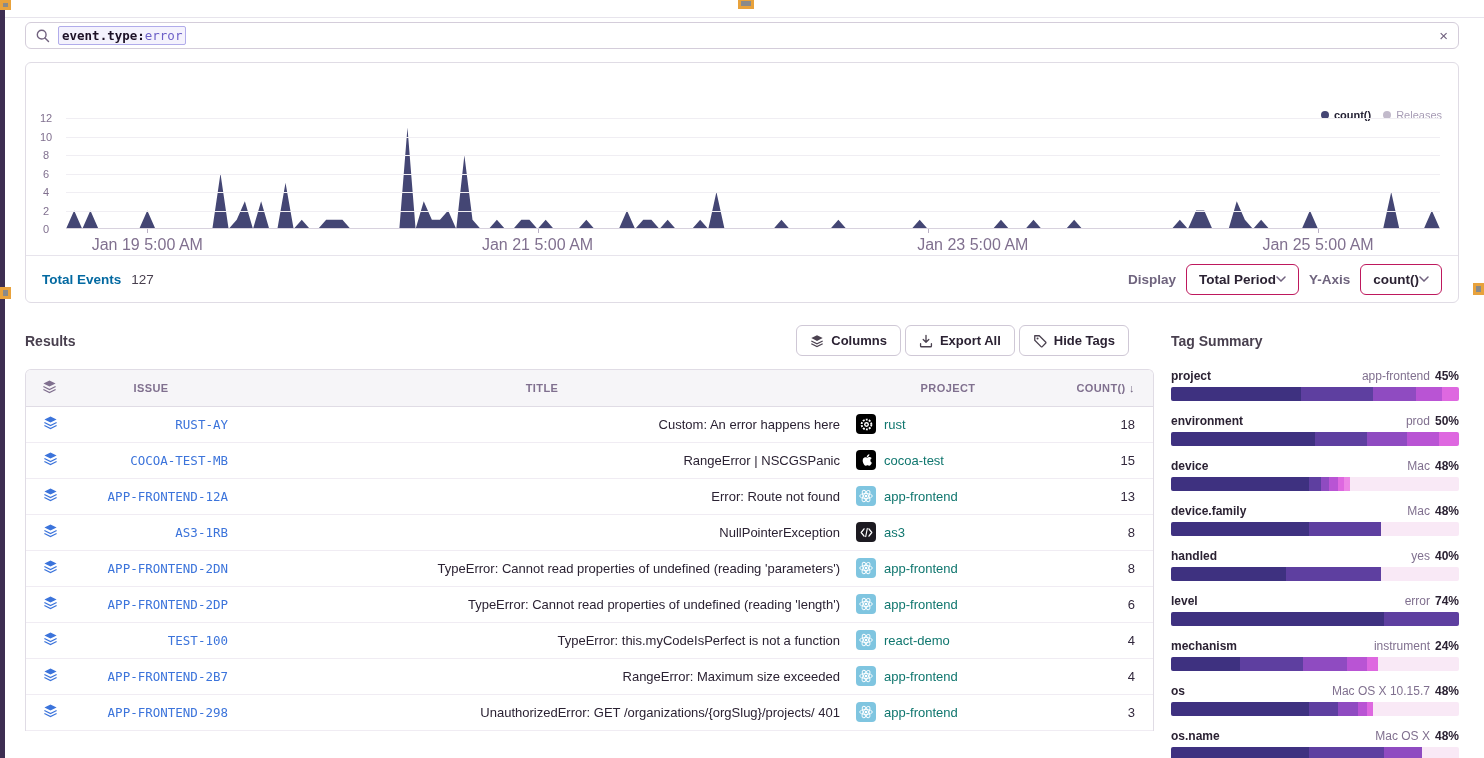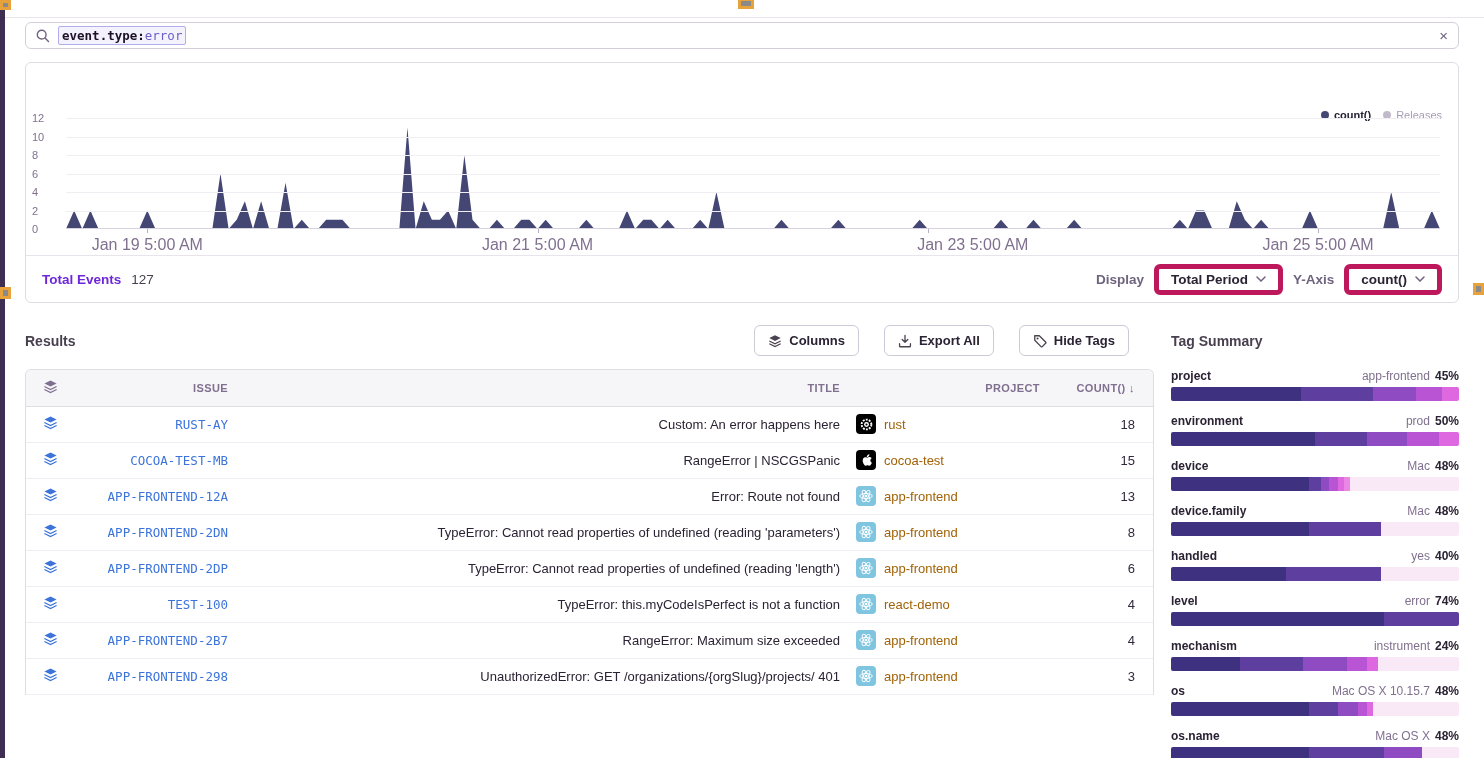--- a/index.html
+++ b/index.html
@@ -24,60 +24,60 @@
   
   .chart-panel { margin-top:13px; border:1px solid #e0dce5; border-radius:6px; background:#fff; }
   .chart-legend { position:absolute; top:12px; right:16px; display:flex; gap:12px; align-items:center;
     font-size:11px; }
   .legend-item { display:flex; align-items:center; gap:5px; }
   .legend-dot { width:8px; height:8px; border-radius:50%; }
   .chart-body { position:relative; }
   .plot { position:relative; margin:34px 18px 0 40px; height:132px; }
   .gridline { position:absolute; left:0; right:0; height:1px; background:#f0eef3; }
   .axis-baseline { position:absolute; left:0; right:0; bottom:0; height:1px; background:#d8d2de; }
-  .ylab { position:absolute; left:-34px; width:28px; text-align:left; font-size:11px; color:#80708f;
+  .ylab { position:absolute; left:-34px; width:28px; text-align:center; font-size:11px; color:#80708f;
     transform:translateY(-6px); }
   .area-svg { position:absolute; left:0; top:0; width:100%; height:100%; }
   .xlabels { position:relative; margin:0 18px 0 40px; height:26px; }
   .xtick { position:absolute; top:0; width:1px; height:4px; background:#b9afc4; }
   .xlab { position:absolute; top:7px; transform:translateX(-50%); font-size:16px; color:#80708f; white-space:nowrap; }
   .chart-footer { display:flex; align-items:center; border-top:1px solid #e7e4ec; padding:8px 16px; height:47px; }
-  .total-label { font-weight:bold; color:#6d28d9; font-size:13.5px; }
+  .total-label { font-weight:bold; color:#0369a1; font-size:13.5px; }
   .total-value { margin-left:10px; color:#49404f; font-size:13.5px; }
   .footer-controls { margin-left:auto; display:flex; align-items:center; gap:10px; }
   .ctl-label { font-weight:bold; color:#6f647e; font-size:13.5px; }
-  .select-btn { display:flex; align-items:center; gap:8px; border:5px solid #be185d; border-radius:6px;
+  .select-btn { display:flex; align-items:center; border:1px solid #be185d; border-radius:6px;
     background:#fff; padding:0 12px; height:31px; font-weight:bold; font-size:13.5px; color:#2b2233; cursor:pointer; }
   .chev { display:flex; }
 
   
   .results-row { display:flex; align-items:center; margin-top:22px; }
   .results-title { font-weight:bold; color:#49404f; font-size:14px; }
-  .results-buttons { margin-left:auto; display:flex; gap:25px; margin-right:330px; }
+  .results-buttons { margin-left:auto; display:flex; gap:4px; margin-right:330px; }
   .tool-btn { display:flex; align-items:center; gap:7px; border:1px solid #cfc8d6; border-radius:6px;
     background:#fff; padding:0 13px; height:31px; font-weight:bold; font-size:13px; color:#2b2233; cursor:pointer; }
   .tag-summary-title { position:absolute; right:0; width:288px; font-weight:bold; color:#49404f; font-size:14px; }
 
   
   .main { display:flex; gap:17px; margin-top:13px; align-items:flex-start; }
   .table-wrap { flex:1; border:1px solid #e0dce5; border-radius:6px 6px 0 0; border-bottom:none; overflow:hidden; background:#fff; }
   table { width:100%; border-collapse:collapse; font-size:13px; }
-  thead th { background:#f6f5f8; border-bottom:1px solid #e0dce5; height:36px; text-align:right;
+  thead th { background:#f6f5f8; border-bottom:1px solid #e0dce5; height:36px; text-align:center;
     font-size:11px; letter-spacing:.4px; color:#80708f; font-weight:bold; padding:0 8px; }
   th.col-icon { width:40px; padding-left:14px; }
   th.col-issue { width:170px; }
   th.col-project { width:200px; }
   th.col-count { width:105px; text-align:right; padding-right:18px; }
   tbody td { height:36px; border-bottom:1px solid #f0ecf3; padding:0 8px; background:#fff;text-align:right; }
   td.cell-icon { padding-left:14px; }
   .issue-link { font-family:"DejaVu Sans Mono", monospace; font-size:12.5px; color:#3c74db; cursor:pointer; text-decoration:none; }
   .title-text { color:#2b2233; }
   .project-cell { display:flex; align-items:center; gap:8px; }
   .plat-icon { width:20px; height:20px; border-radius:4px; display:flex; align-items:center; justify-content:center; flex:0 0 auto; }
-  .project-link { color:#a16207; cursor:pointer; }
+  .project-link { color:#0f766e; cursor:pointer; }
   td.cell-count { text-align:right; padding-right:18px; color:#32283d; }
 
   
   .sidebar { width:288px; flex:0 0 auto; }
   .facet { margin-bottom:13px; }
   .facet-head { display:flex; align-items:baseline; font-size:12px; margin-bottom:4px; }
   .facet-name { font-weight:bold; color:#2b2233; }
   .facet-val { margin-left:auto; color:#80708f; }
   .facet-pct { font-weight:bold; color:#2b2233; margin-left:5px; }
   .facet-bar { display:flex; height:14px; border-radius:2px; overflow:hidden; }
@@ -292,20 +292,41 @@
                 </span>
               </td>
               <td class="cell-count">13</td>
             </tr>
             <tr>
               <td class="cell-icon"><svg width="15" height="15" viewBox="0 0 16 16">
                   <path d="M8 1.5 L14.5 4.7 L8 7.9 L1.5 4.7 Z" fill="#3c74db"></path>
                   <path d="M1.5 8 L8 11.2 L14.5 8" fill="none" stroke="#3c74db" stroke-width="1.4"></path>
                   <path d="M1.5 11.2 L8 14.4 L14.5 11.2" fill="none" stroke="#3c74db" stroke-width="1.4"></path>
                 </svg></td>
+              <td><a class="issue-link">AS3-1RB</a></td>
+              <td><span class="title-text">NullPointerException</span></td>
+              <td>
+                <span class="project-cell">
+                  <span class="plat-icon" style="background:#1c1a21;">
+                    <svg width="13" height="11" viewBox="0 0 16 12">
+                      <path d="M5 1.5 L1.5 6 L5 10.5 M11 1.5 L14.5 6 L11 10.5" fill="none" stroke="#fff" stroke-width="1.6" stroke-linecap="round" stroke-linejoin="round"></path>
+                      <path d="M9 1 L7 11" stroke="#fff" stroke-width="1.4" stroke-linecap="round"></path>
+                    </svg>
+                  </span>
+                  <a class="project-link">as3</a>
+                </span>
+              </td>
+              <td class="cell-count">8</td>
+            </tr>
+            <tr>
+              <td class="cell-icon"><svg width="15" height="15" viewBox="0 0 16 16">
+                  <path d="M8 1.5 L14.5 4.7 L8 7.9 L1.5 4.7 Z" fill="#3c74db"></path>
+                  <path d="M1.5 8 L8 11.2 L14.5 8" fill="none" stroke="#3c74db" stroke-width="1.4"></path>
+                  <path d="M1.5 11.2 L8 14.4 L14.5 11.2" fill="none" stroke="#3c74db" stroke-width="1.4"></path>
+                </svg></td>
               <td><a class="issue-link">APP-FRONTEND-2DN</a></td>
               <td><span class="title-text">TypeError: Cannot read properties of undefined (reading 'parameters')</span></td>
               <td>
                 <span class="project-cell">
                   <span class="plat-icon" style="background:#7fc5e0;">
                     <svg width="16" height="16" viewBox="0 0 16 16">
                       <g fill="none" stroke="#fff" stroke-width="0.9">
                         <ellipse cx="8" cy="8" rx="6.3" ry="2.5"></ellipse>
                         <ellipse cx="8" cy="8" rx="6.3" ry="2.5" transform="rotate(60 8 8)"></ellipse>
                         <ellipse cx="8" cy="8" rx="6.3" ry="2.5" transform="rotate(120 8 8)"></ellipse>

